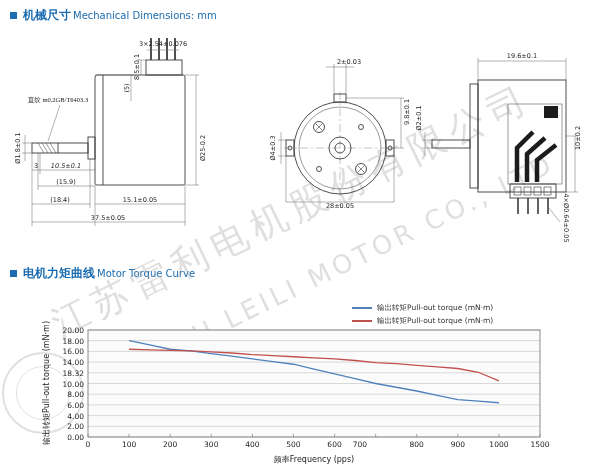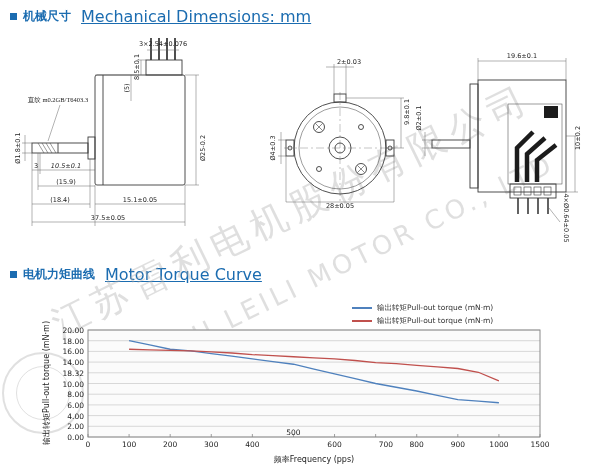--- a/index.html
+++ b/index.html
@@ -2,21 +2,21 @@
 <html><head>
 <meta charset="utf-8">
 <style>
   html,body{margin:0;padding:0;width:600px;height:475px;overflow:hidden;}
   body{font-family:"DejaVu Sans","Liberation Sans",sans-serif;background:#ffffff;}
   #page{position:relative;width:600px;height:475px;background:#fff;overflow:hidden;}
 
   .section-header{position:absolute;display:flex;align-items:center;}
   .bullet{width:7px;height:7px;background:var(--accent,#1b6cb0);display:inline-block;margin-right:6px;}
   .title-cn{font-weight:bold;font-size:12px;color:var(--accent,#1b6cb0);white-space:nowrap;}
-  .title-en{font-size:16px;color:var(--accent,#1b6cb0);margin-left:10px;white-space:nowrap;text-decoration:underline;}
+  .title-en{font-size:10px;color:var(--accent,#1b6cb0);margin-left:2px;white-space:nowrap;}
 
   .watermark{position:absolute;left:305px;top:238px;transform:translate(-50%,-50%) rotate(-26deg);
              text-align:center;pointer-events:none;color:rgba(172,172,172,0.38);z-index:1;}
   .wm-cn{font-size:37px;letter-spacing:7px;white-space:nowrap;}
   .wm-en{font-size:26px;letter-spacing:4px;white-space:nowrap;margin-top:30px;}
 
   .stamp{position:absolute;left:2px;top:352px;width:78px;height:78px;border:2px solid rgba(160,160,160,.32);
          border-radius:50%;z-index:1;pointer-events:none;}
   .stamp-inner{position:absolute;left:12px;top:12px;right:12px;bottom:12px;border:1px solid rgba(160,160,160,.32);border-radius:50%;}
 
@@ -256,23 +256,23 @@
       <div class="tick ytick" style="left: 50px; top: 368.8px;">18.32</div>
       <div class="tick ytick" style="left: 50px; top: 358.1px;">14.00</div>
       <div class="tick ytick" style="left: 50px; top: 347.4px;">16.00</div>
       <div class="tick ytick" style="left: 50px; top: 336.7px;">18.00</div>
       <div class="tick ytick" style="left: 50px; top: 326px;">20.00</div>
       <div class="tick xtick" style="left: 73px; top: 440px;">0</div>
       <div class="tick xtick" style="left: 114.091px; top: 440px;">100</div>
       <div class="tick xtick" style="left: 155.182px; top: 440px;">200</div>
       <div class="tick xtick" style="left: 196.273px; top: 440px;">300</div>
       <div class="tick xtick" style="left: 237.364px; top: 440px;">400</div>
-      <div class="tick xtick" style="left: 278.455px; top: 428px;">500</div>
+      <div class="tick xtick" style="left: 278.455px; top: 440px;">500</div>
       <div class="tick xtick" style="left: 319.545px; top: 440px;">600</div>
-      <div class="tick xtick" style="left: 371px; top: 440px;">700</div>
+      <div class="tick xtick" style="left: 345px; top: 440px;">700</div>
       <div class="tick xtick" style="left: 401.727px; top: 440px;">800</div>
       <div class="tick xtick" style="left: 442.818px; top: 440px;">900</div>
       <div class="tick xtick" style="left: 483.909px; top: 440px;">1000</div>
       <div class="tick xtick" style="left: 525px; top: 440px;">1500</div>
     </div>
 
   <div class="axis-title" style="left:314px;top:454px;transform:translate(-50%,0);">频率Frequency (pps)</div>
 
 </div>
 

